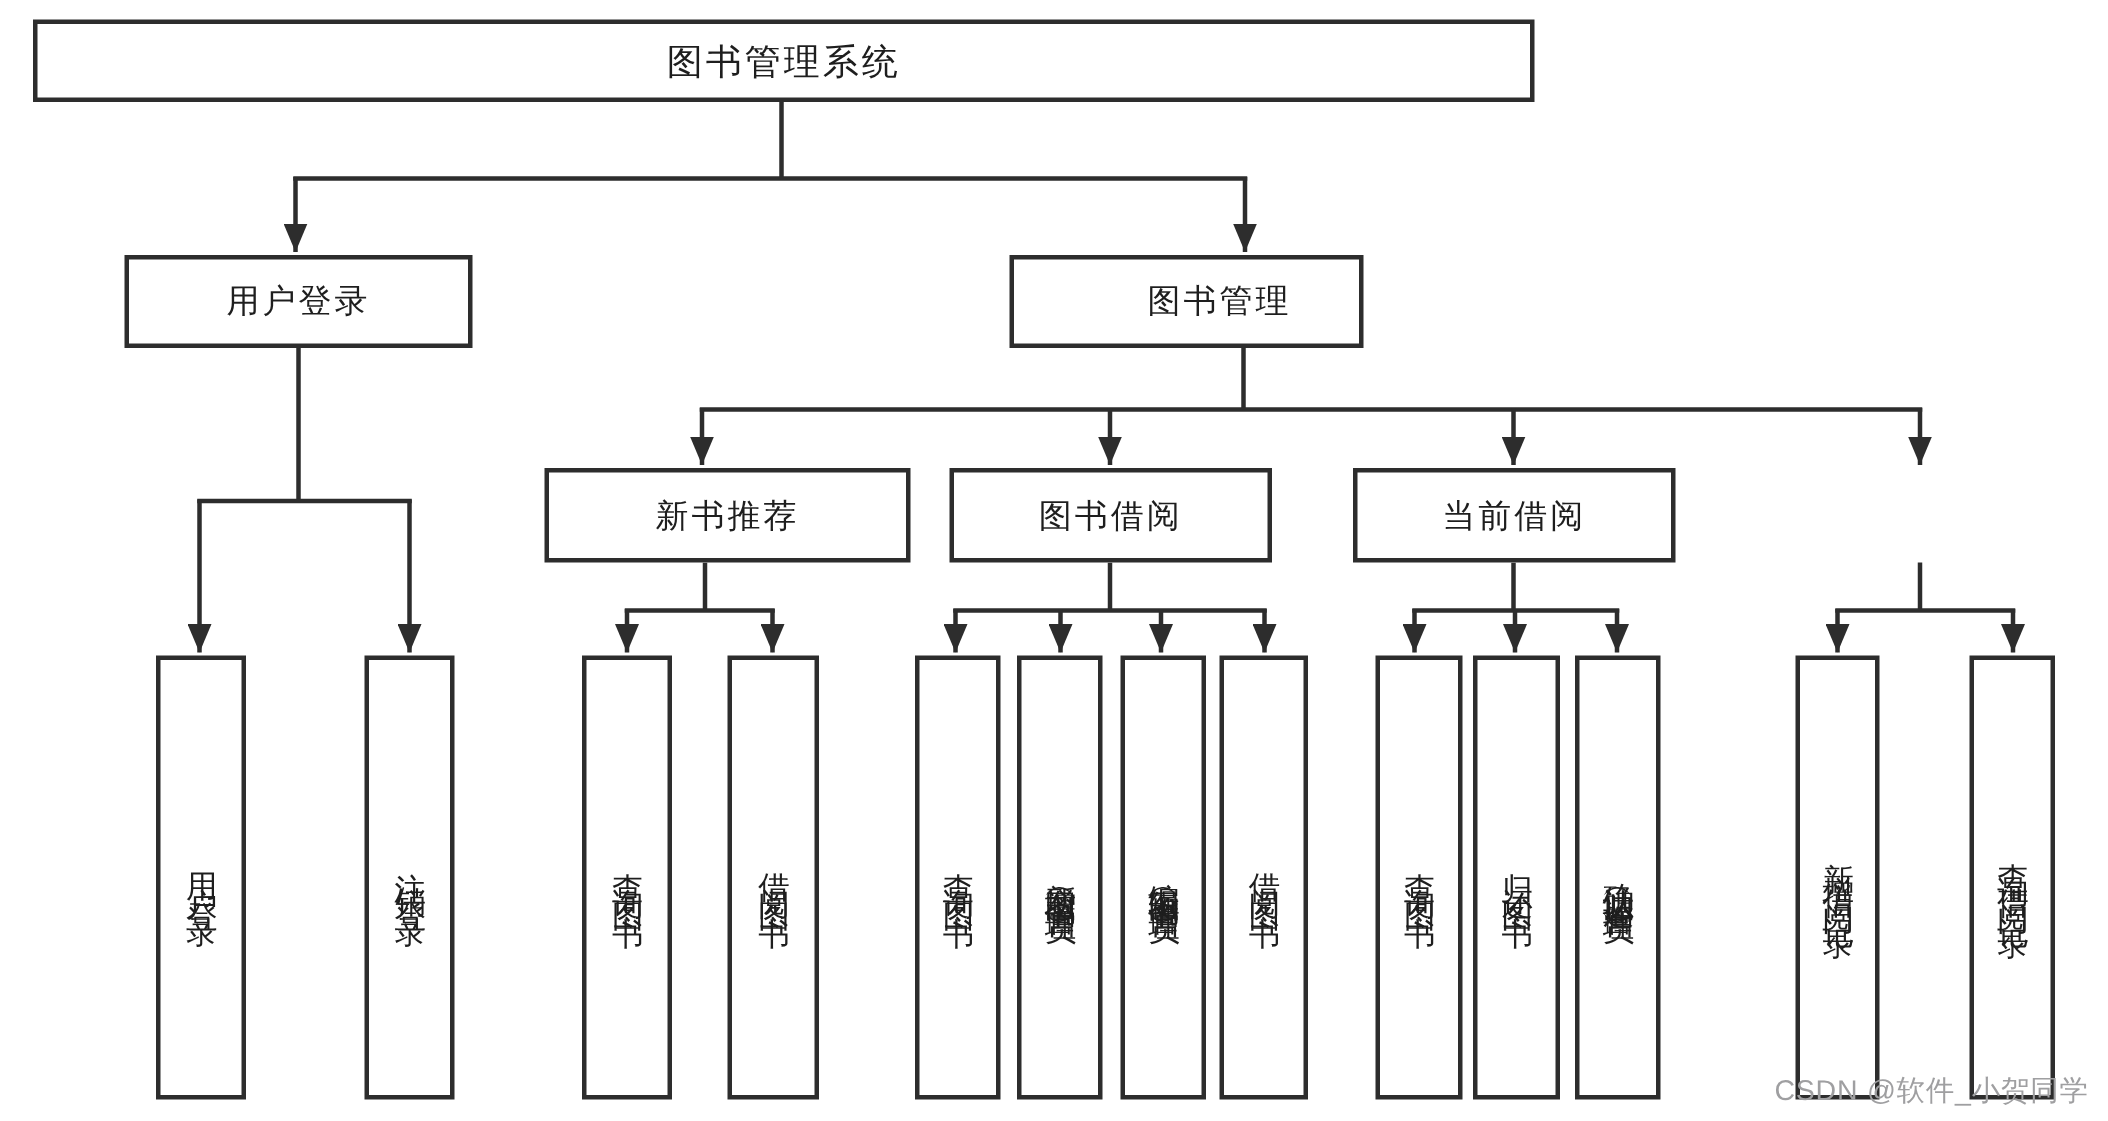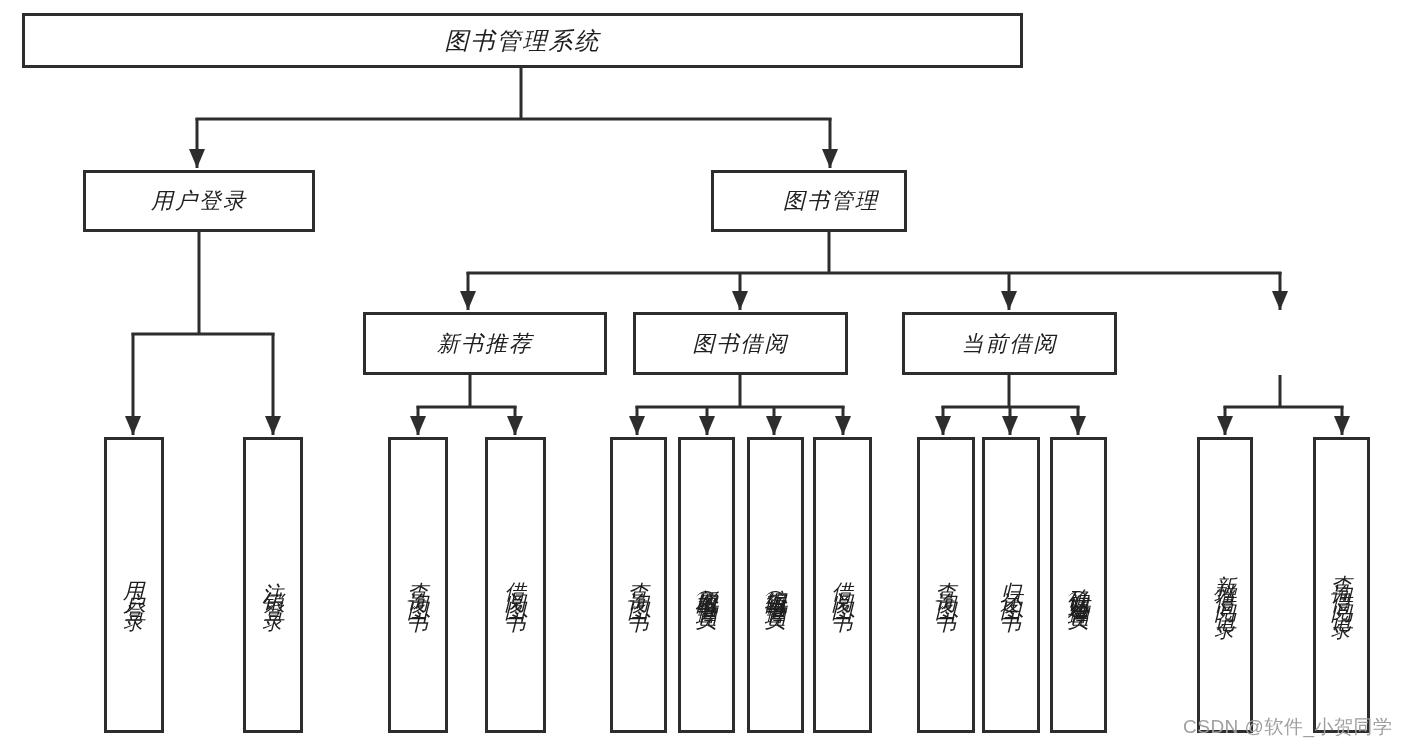--- a/index.html
+++ b/index.html
@@ -14,21 +14,20 @@
   .node{
     position:absolute;
     box-sizing:border-box;
     border:3px solid #2d2d2d;
     background:#ffffff;
     color:#1e1e1e;
     display:flex;
     align-items:center;
     justify-content:center;
     z-index:2;
-    font-style:italic;
   }
   .hbox{font-size:22px;letter-spacing:2px;}
   .root{font-size:24px;}
   .vbox{
     writing-mode:vertical-rl;
     text-orientation:mixed;
     font-size:21px;
     letter-spacing:10px;
     line-height:1;
   }
@@ -96,21 +95,21 @@
       <line x1="1280" y1="375" x2="1280" y2="408"></line>
       <line x1="1223.5" y1="407" x2="1343.5" y2="407"></line>
       <line x1="1225" y1="406" x2="1225" y2="435" marker-end="url(#arrow)"></line>
       <line x1="1342" y1="406" x2="1342" y2="435" marker-end="url(#arrow)"></line>
     </g>
   </svg>
 
   <div class="node hbox root" style="left:22px;top:13px;width:1001px;height:55px;">图书管理系统</div>
 
   <div class="node hbox" style="left:83px;top:170px;width:232px;height:62px;">用户登录</div>
-  <div class="node hbox" style="left:711px;top:170px;width:196px;height:62px;padding-left:44px;">图书管理</div>
+  <div class="node hbox" style="left:673px;top:170px;width:236px;height:62px;padding-left:44px;">图书管理</div>
 
   <div class="node hbox" style="left:363px;top:312px;width:244px;height:63px;">新书推荐</div>
   <div class="node hbox" style="left:902px;top:312px;width:215px;height:63px;">当前借阅</div>
   <div class="node hbox" style="left:633px;top:312px;width:215px;height:63px;">图书借阅</div>
 
   <div class="node vbox" style="left:104px;top:437px;width:60px;height:296px;">用户登录</div>
   <div class="node vbox" style="left:243px;top:437px;width:60px;height:296px;">注销登录</div>
 
   <div class="node vbox" style="left:388px;top:437px;width:60px;height:296px;">查询图书</div>
   <div class="node vbox" style="left:485px;top:437px;width:61px;height:296px;">借阅图书</div>

